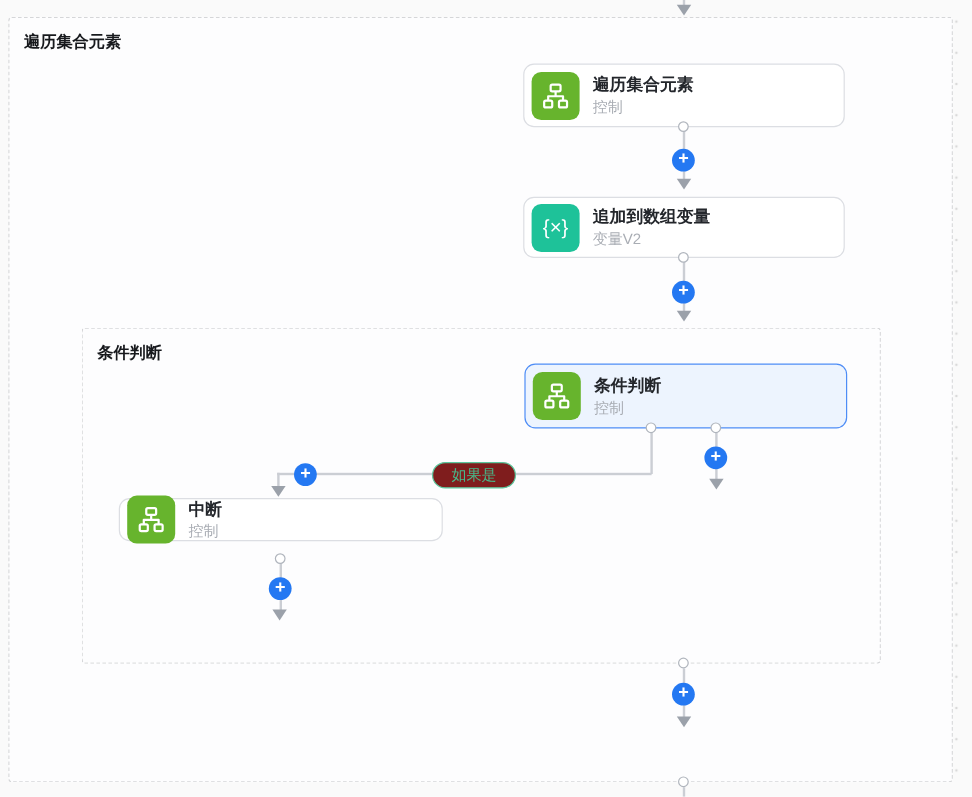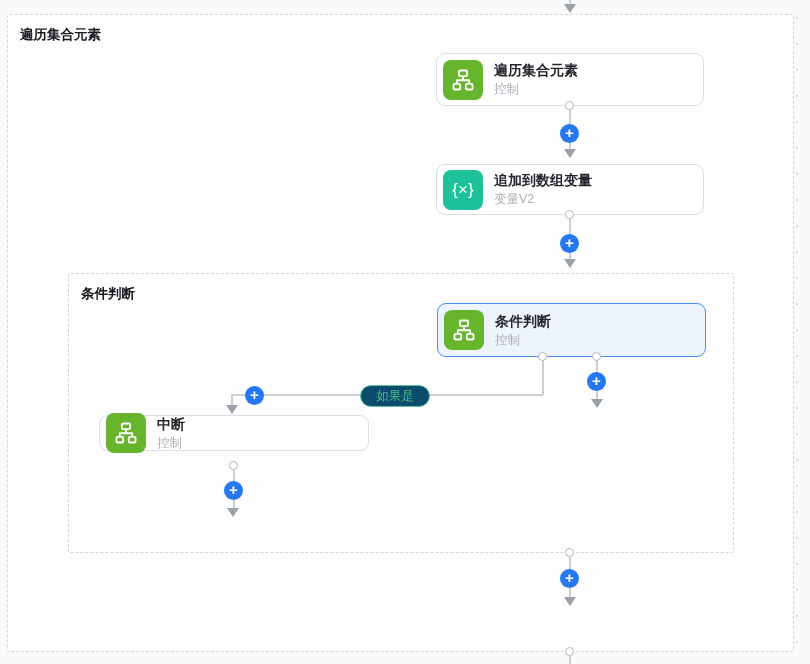--- a/index.html
+++ b/index.html
@@ -66,21 +66,21 @@
     background:var(--accent-blue,#2478f2);
     border-radius:50%;
     color:#ffffff; font-size:15px; font-weight:600;
     line-height:18px; text-align:center;
     z-index:3; cursor:pointer;
     user-select:none;
   }
   .branch-pill {
     position:absolute; left:360px; top:385px;
     width:70px; height:22px;
-    background:#0c4a6e;
+    background:#7f1d1d;
     border:1px solid #5bc69c;
     border-radius:11px;
     color:var(--branch-green,#47ba8b);
     font-size:12.5px; line-height:20px; text-align:center;
     z-index:3;
   }
 </style>
 </head>
 <body>
 

